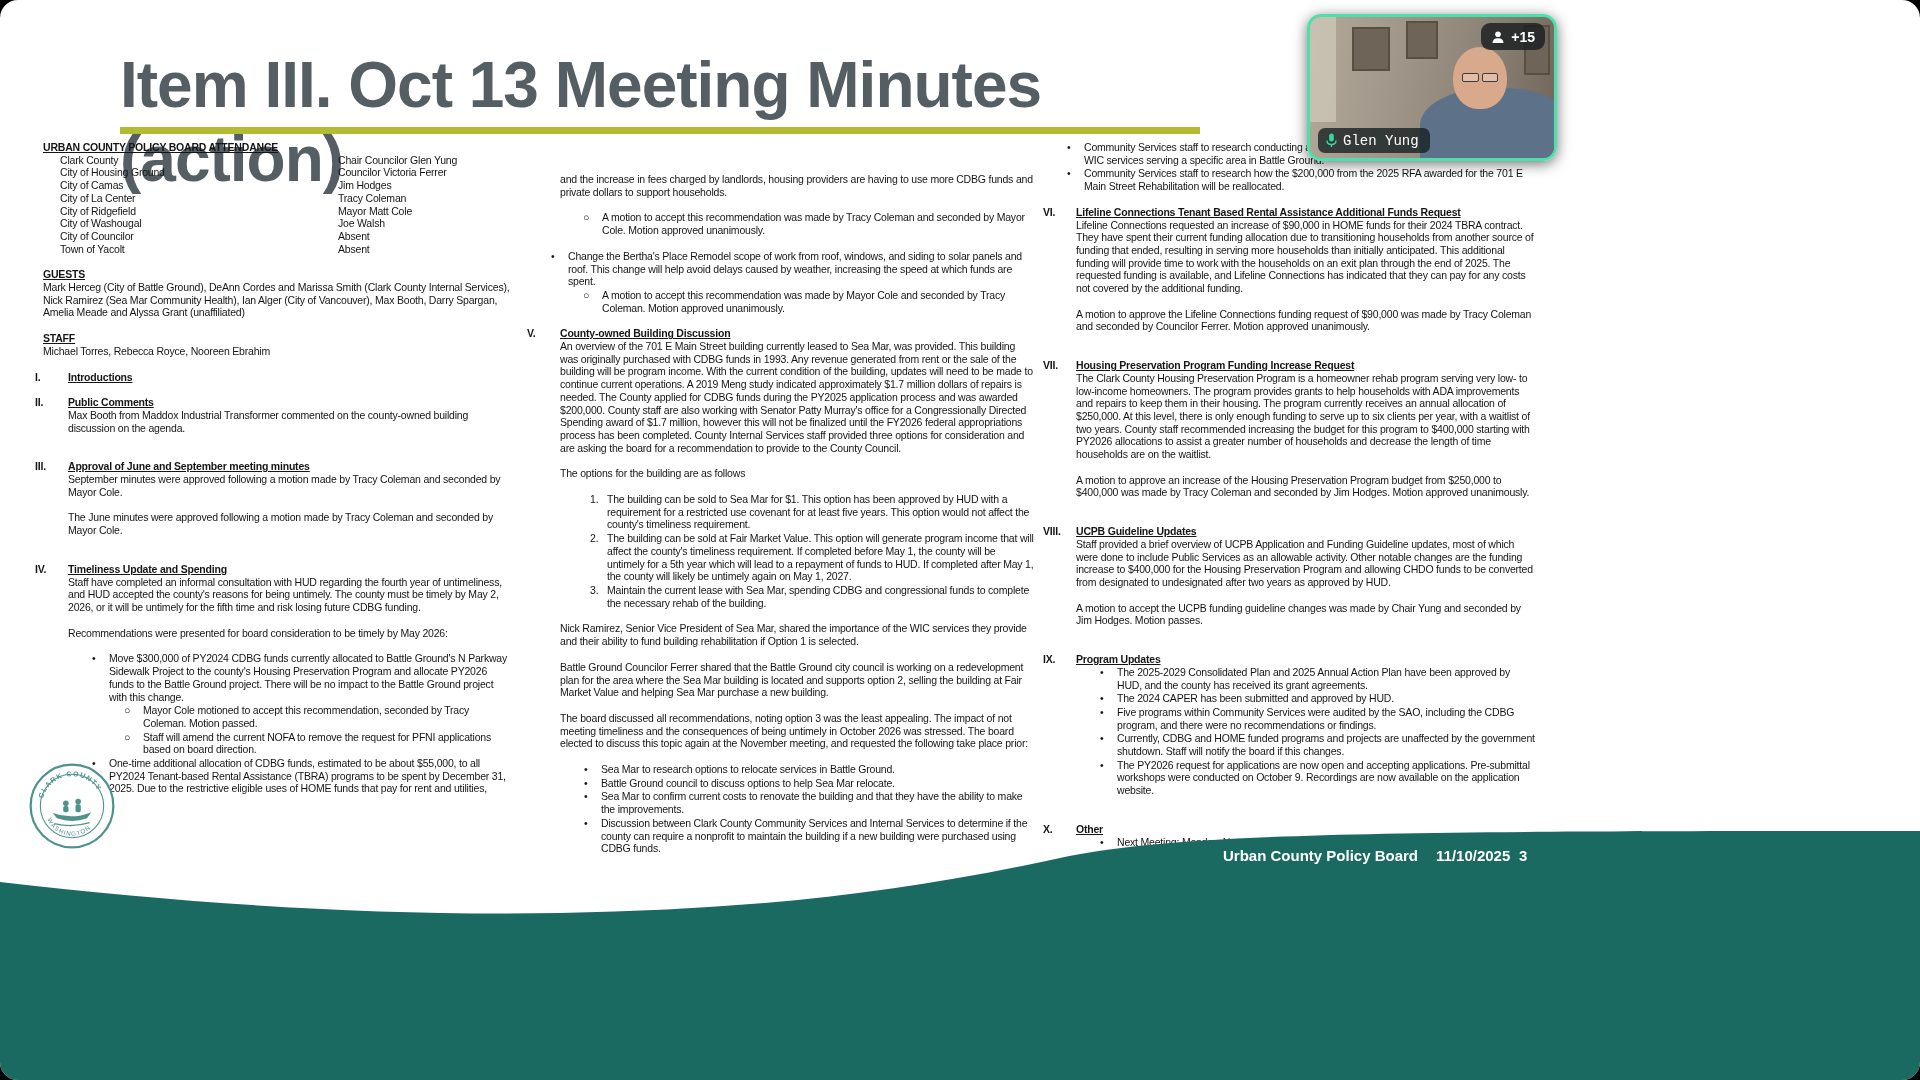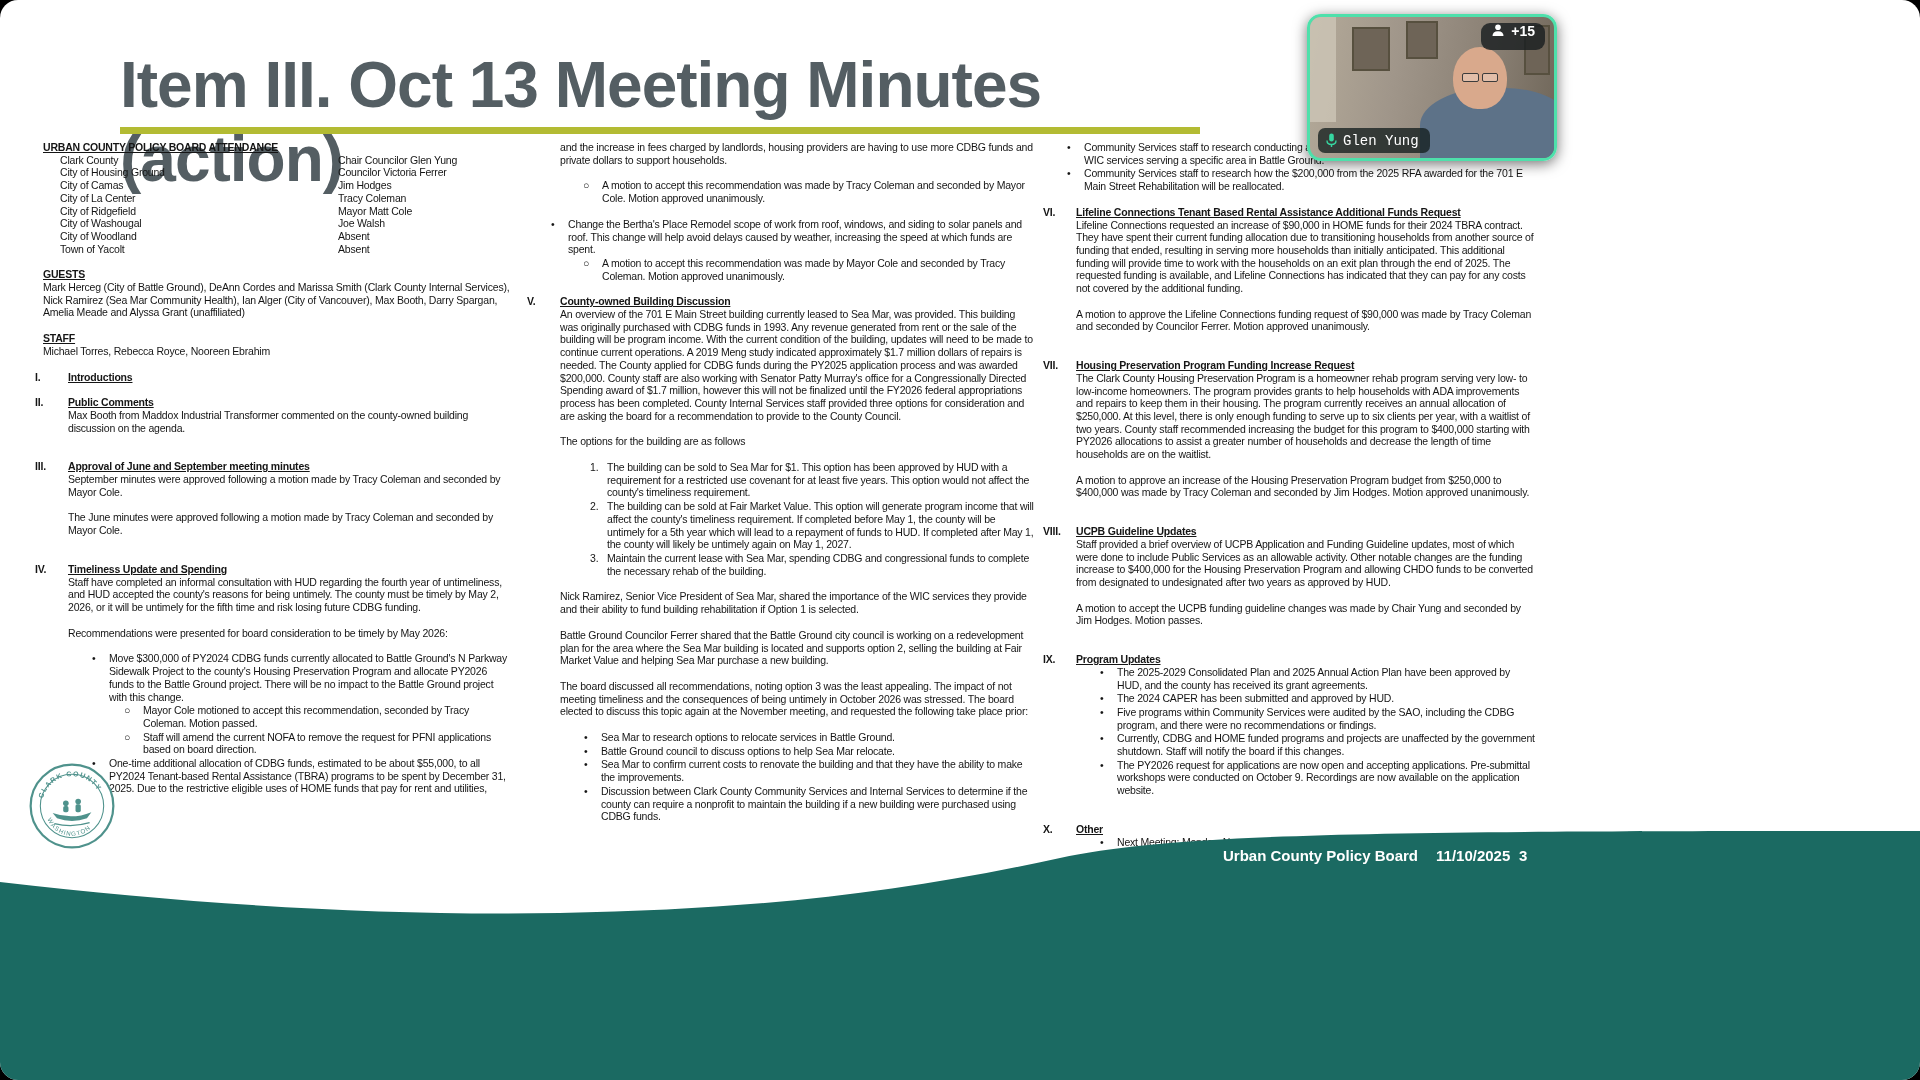--- a/index.html
+++ b/index.html
@@ -15,21 +15,21 @@
 
   
   .col { position:absolute; top:141px; font-size:10.5px; line-height:12.7px; color:#151515; letter-spacing:-0.2px; }
   .col-left   { left:43px;   width:468px; }
   .col-middle { left:527px;  width:508px; }
   .col-right  { left:1043px; width:492px; }
 
   .h { font-weight:700; }
   .u { text-decoration:underline; }
   .p { margin:0 0 13px 0; }
-  .cont { margin-left:33px; }
+  .cont { margin-left:33px;margin-top:32px; }
   .sec { display:flex; margin:0 0 13px 0; }
   .col-left .sec { margin-left:-8px; }
   .roman { width:33px; flex:none; font-weight:700; }
   .sec-body { flex:1; min-width:0; }
   .sec-body .h { margin-bottom:0; }
 
   .att { margin:0 0 13px 17px; }
   .att-row { display:flex; }
   .att-l { width:278px; flex:none; }
 
@@ -63,21 +63,21 @@
   .wc-frame.f3 { right:4px; top:8px;  width:26px; height:50px; }
   .wc-torso { position:absolute; left:110px; bottom:-8px; width:150px; height:78px;
               background:#5d7288; border-radius:48% 44% 0 0; }
   .wc-head { position:absolute; left:143px; top:30px; width:54px; height:62px;
              background:#d9a98c; border-radius:50% 50% 46% 46%; }
   .wc-glass { position:absolute; left:152px; top:56px; width:36px; height:9px; display:flex; gap:3px; }
   .wc-glass span { flex:1; border:1.5px solid #3c3c3c; border-radius:2px; background:rgba(255,255,255,.25); }
   .name-pill { position:absolute; left:8px; bottom:5px; height:25px; display:flex; align-items:center;
                gap:6px; padding:0 11px 0 8px; background:rgba(20,31,31,.78); border-radius:7px; }
   .name-pill span { color:#fff; font-size:14px;font-family:Liberation Mono, monospace; }
-  .count-pill { position:absolute; right:9px; top:6px; height:27px; display:flex; 
+  .count-pill { position:absolute; right:9px; top:6px; height:27px; display:flex; align-items:center;
                 gap:6px; padding:0 10px; background:rgba(26,31,33,.82); border-radius:9px; cursor:pointer; }
   .count-pill span { color:#fff; font-size:14px; font-weight:700; }
 </style>
 </head>
 <body>
 
 <div class="stage">
   <div class="slide">
 
     <div class="title">Item III. Oct 13 Meeting Minutes (action)</div>
@@ -104,21 +104,21 @@
           </div>
           <div class="att-row">
             <div class="att-l">City of Ridgefield</div>
             <div class="att-r">Mayor Matt Cole</div>
           </div>
           <div class="att-row">
             <div class="att-l">City of Washougal</div>
             <div class="att-r">Joe Walsh</div>
           </div>
           <div class="att-row">
-            <div class="att-l">City of Woodland</div>
+            <div class="att-l">City of Councilor</div>
             <div class="att-r">Absent</div>
           </div>
           <div class="att-row">
             <div class="att-l">Town of Yacolt</div>
             <div class="att-r">Absent</div>
           </div>
         </div>
         <div class="h u">GUESTS</div>
         <div class="p">Mark Herceg (City of Battle Ground), DeAnn Cordes and Marissa Smith (Clark County Internal Services), Nick Ramirez (Sea Mar Community Health), Ian Alger (City of Vancouver), Max Booth, Darry Spargan, Amelia Meade and Alyssa Grant (unaffiliated)</div>
         <div class="h u">STAFF</div>

